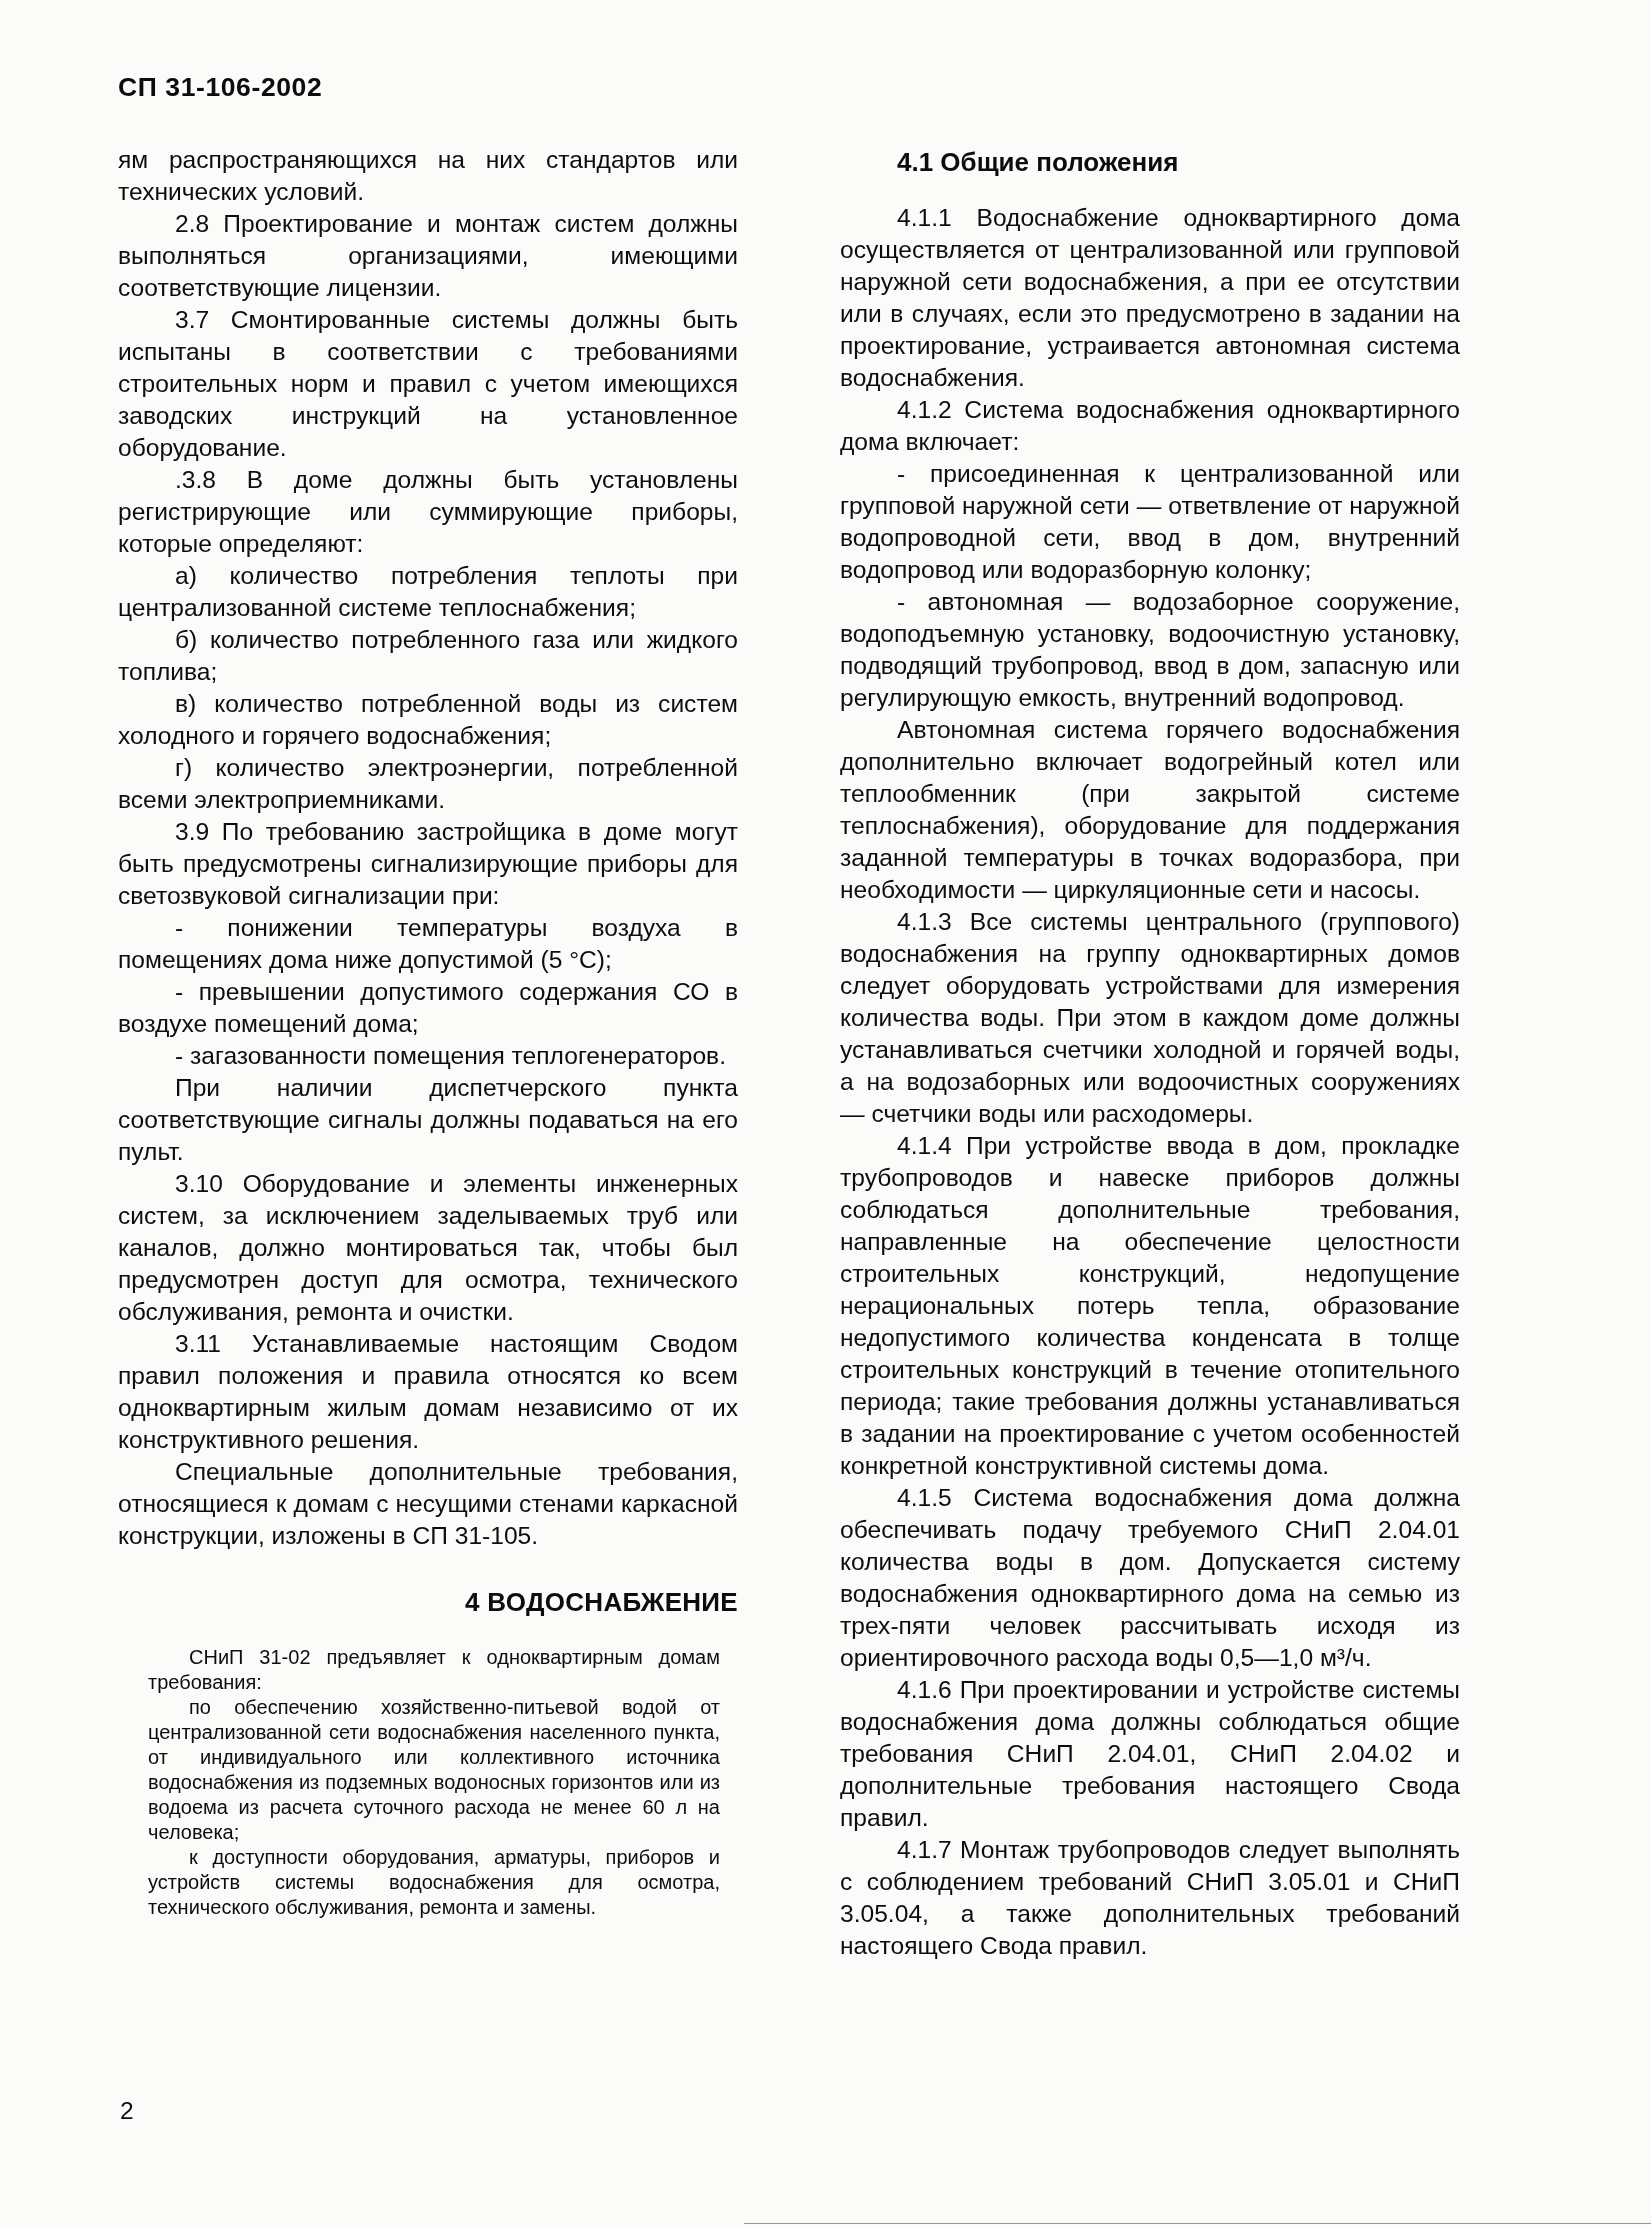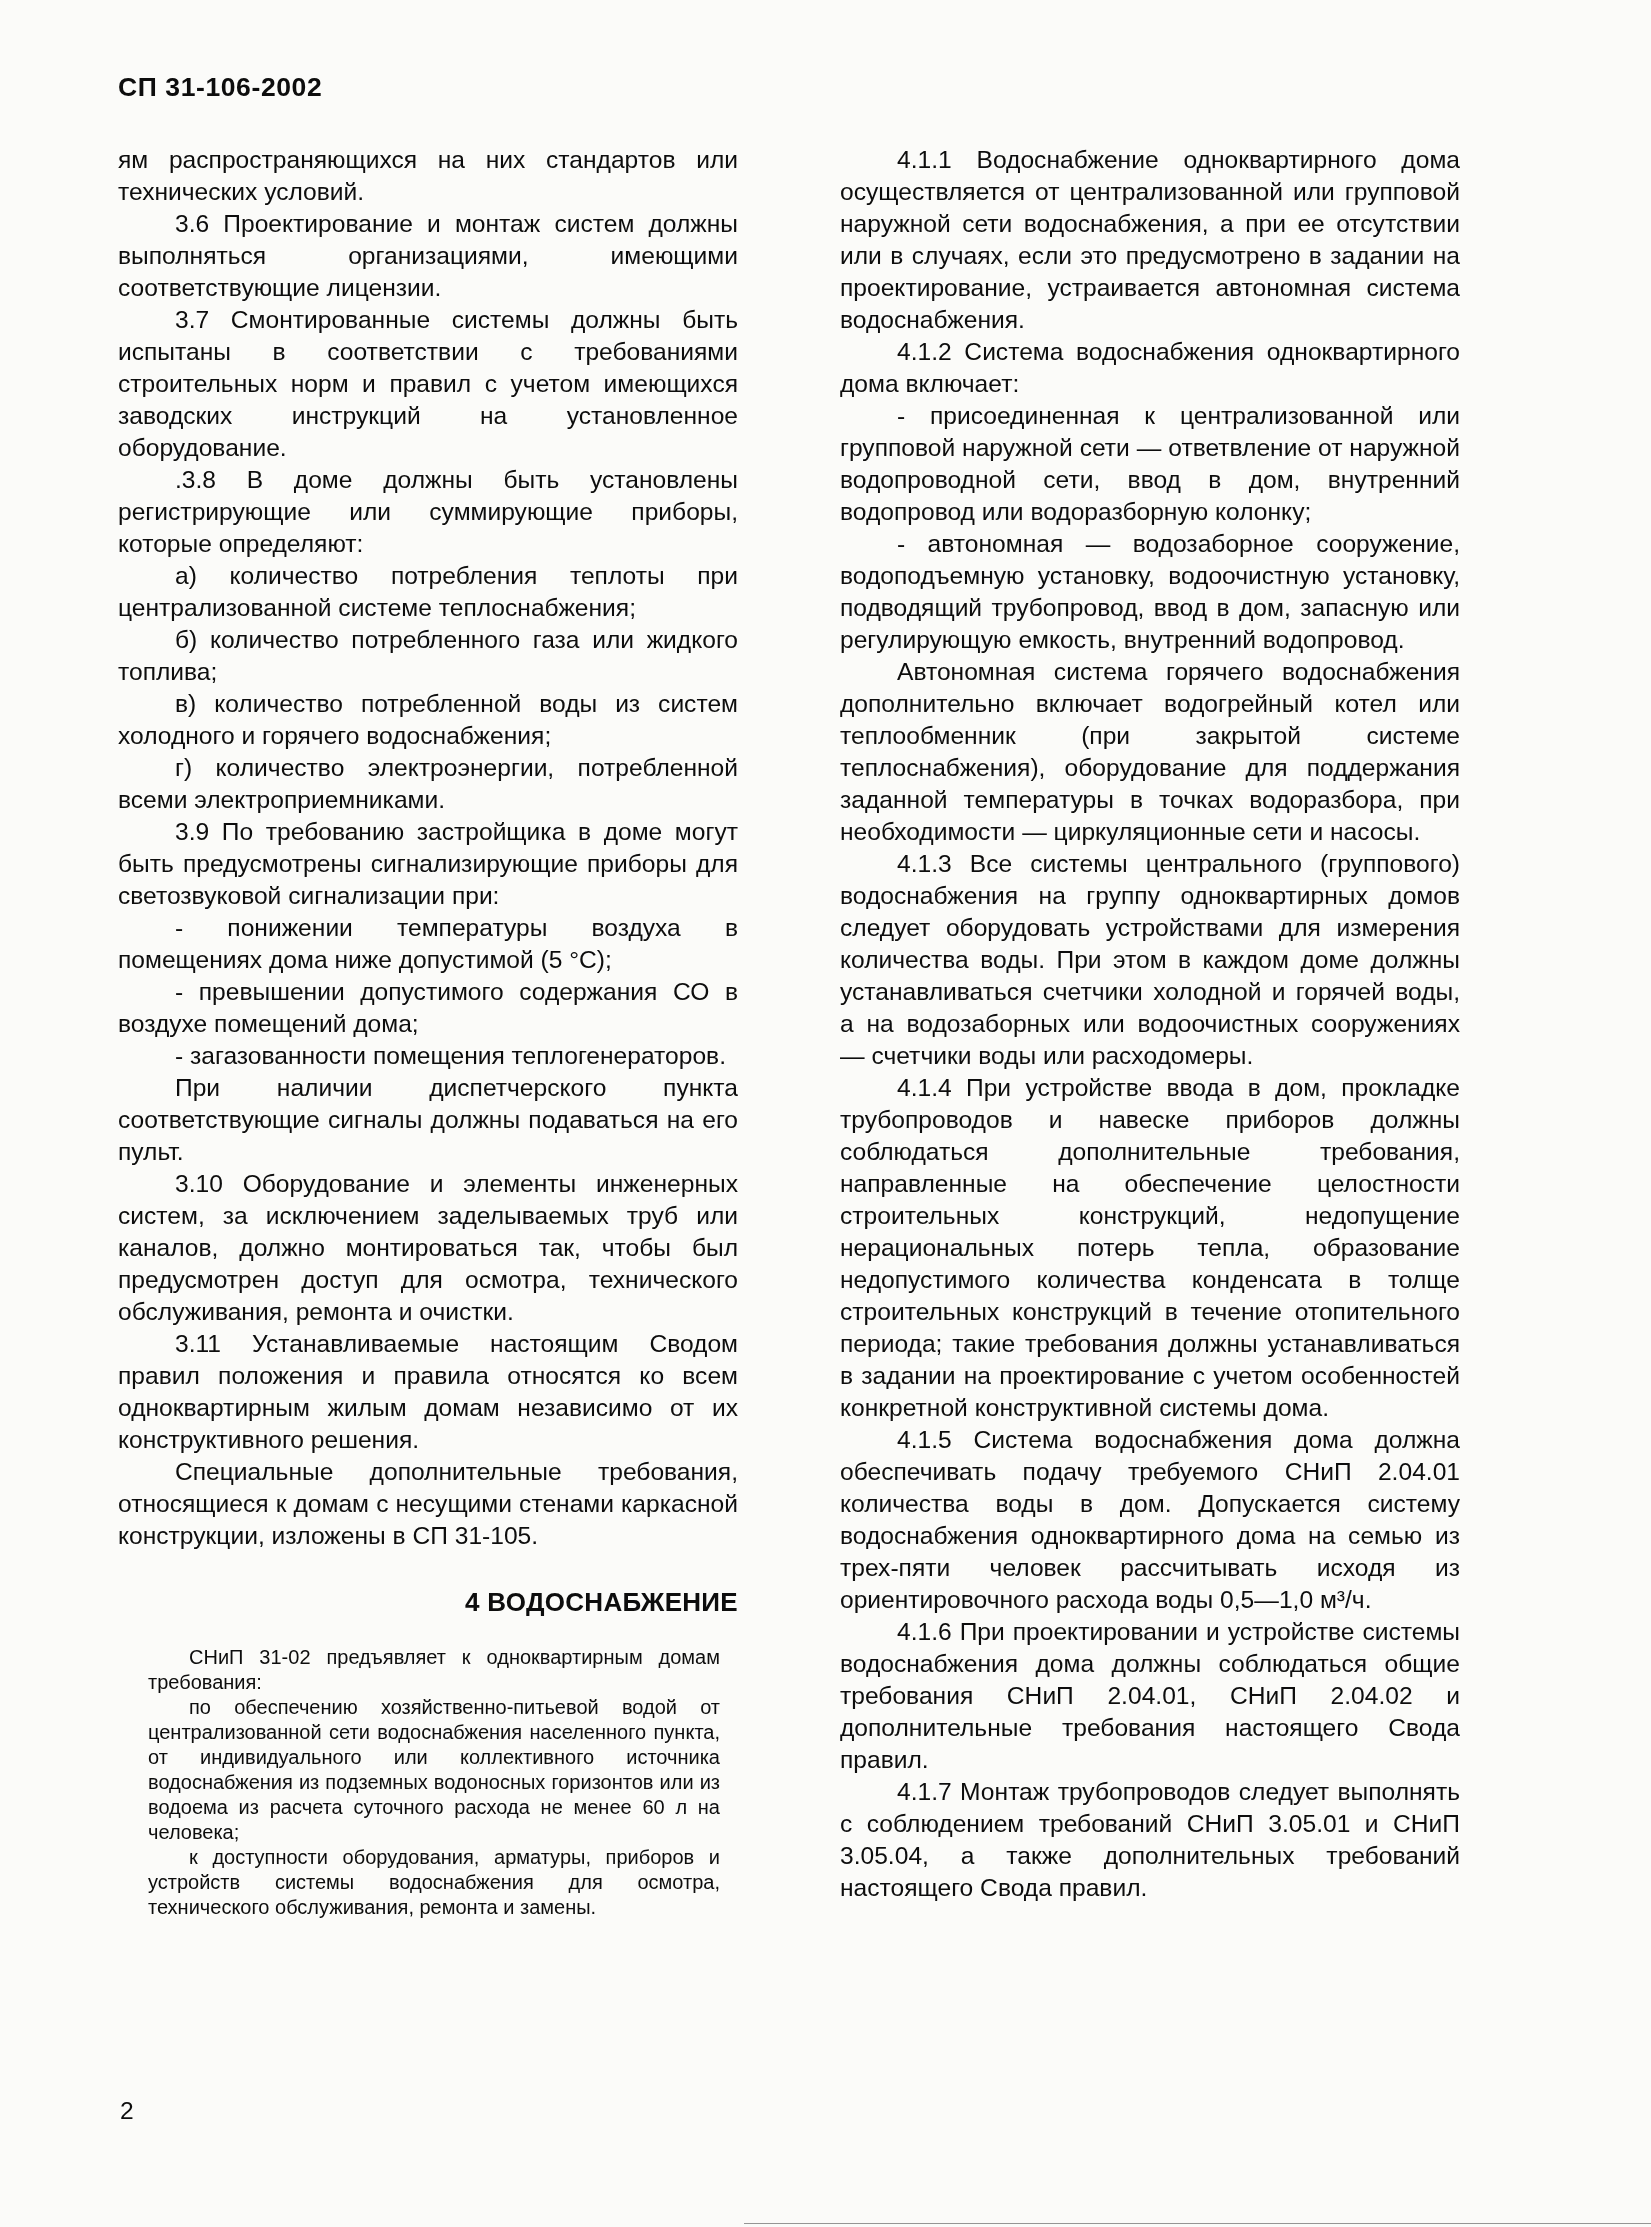--- a/index.html
+++ b/index.html
@@ -90,21 +90,21 @@
 <body>
 
 <div class="page">
 
   <div class="doc-header">СП 31-106-2002</div>
 
   <div class="columns">
 
     <div class="col">
       <p class="bp">ям распространяющихся на них стандартов или технических условий.</p>
-      <p class="bp ind">3.6 Проектирование и монтаж систем должны выполняться организациями, имеющими соответствующие лицензии.</p>
+      <p class="bp ind">2.8 Проектирование и монтаж систем должны выполняться организациями, имеющими соответствующие лицензии.</p>
       <p class="bp ind">3.7 Смонтированные системы должны быть испытаны в соответствии с требованиями строительных норм и правил с учетом имеющихся заводских инструкций на установленное оборудование.</p>
       <p class="bp ind">.3.8 В доме должны быть установлены регистрирующие или суммирующие приборы, которые определяют:</p>
       <p class="bp ind">а) количество потребления теплоты при централизованной системе теплоснабжения;</p>
       <p class="bp ind">б) количество потребленного газа или жидкого топлива;</p>
       <p class="bp ind">в) количество потребленной воды из систем холодного и горячего водоснабжения;</p>
       <p class="bp ind">г) количество электроэнергии, потребленной всеми электроприемниками.</p>
       <p class="bp ind">3.9 По требованию застройщика в доме могут быть предусмотрены сигнализирующие приборы для светозвуковой сигнализации при:</p>
       <p class="bp ind">- понижении температуры воздуха в помещениях дома ниже допустимой (5 °С);</p>
       <p class="bp ind">- превышении допустимого содержания СО в воздухе помещений дома;</p>
       <p class="bp ind">- загазованности помещения теплогенераторов.</p>
@@ -116,20 +116,21 @@
       <h2 class="sec-heading">4 ВОДОСНАБЖЕНИЕ</h2>
 
       <div class="small-block">
         <p class="sp">СНиП 31-02 предъявляет к одноквартирным домам требования:</p>
         <p class="sp">по обеспечению хозяйственно-питьевой водой от централизованной сети водоснабжения населенного пункта, от индивидуального или коллективного источника водоснабжения из подземных водоносных горизонтов или из водоема из расчета суточного расхода не менее 60 л на человека;</p>
         <p class="sp">к доступности оборудования, арматуры, приборов и устройств системы водоснабжения для осмотра, технического обслуживания, ремонта и замены.</p>
       </div>
     </div>
 
     <div class="col">
+      <h3 class="sub-heading">4.1 Общие положения</h3>
       <p class="bp ind">4.1.1 Водоснабжение одноквартирного дома осуществляется от централизованной или групповой наружной сети водоснабжения, а при ее отсутствии или в случаях, если это предусмотрено в задании на проектирование, устраивается автономная система водоснабжения.</p>
       <p class="bp ind">4.1.2 Система водоснабжения одноквартирного дома включает:</p>
       <p class="bp ind">- присоединенная к централизованной или групповой наружной сети — ответвление от наружной водопроводной сети, ввод в дом, внутренний водопровод или водоразборную колонку;</p>
       <p class="bp ind">- автономная — водозаборное сооружение, водоподъемную установку, водоочистную установку, подводящий трубопровод, ввод в дом, запасную или регулирующую емкость, внутренний водопровод.</p>
       <p class="bp ind">Автономная система горячего водоснабжения дополнительно включает водогрейный котел или теплообменник (при закрытой системе теплоснабжения), оборудование для поддержания заданной температуры в точках водоразбора, при необходимости — циркуляционные сети и насосы.</p>
       <p class="bp ind">4.1.3 Все системы центрального (группового) водоснабжения на группу одноквартирных домов следует оборудовать устройствами для измерения количества воды. При этом в каждом доме должны устанавливаться счетчики холодной и горячей воды, а на водозаборных или водоочистных сооружениях — счетчики воды или расходомеры.</p>
       <p class="bp ind">4.1.4 При устройстве ввода в дом, прокладке трубопроводов и навеске приборов должны соблюдаться дополнительные требования, направленные на обеспечение целостности строительных конструкций, недопущение нерациональных потерь тепла, образование недопустимого количества конденсата в толще строительных конструкций в течение отопительного периода; такие требования должны устанавливаться в задании на проектирование с учетом особенностей конкретной конструктивной системы дома.</p>
       <p class="bp ind">4.1.5 Система водоснабжения дома должна обеспечивать подачу требуемого СНиП 2.04.01 количества воды в дом. Допускается систему водоснабжения одноквартирного дома на семью из трех-пяти человек рассчитывать исходя из ориентировочного расхода воды 0,5—1,0 м³/ч.</p>
       <p class="bp ind">4.1.6 При проектировании и устройстве системы водоснабжения дома должны соблюдаться общие требования СНиП 2.04.01, СНиП 2.04.02 и дополнительные требования настоящего Свода правил.</p>
       <p class="bp ind">4.1.7 Монтаж трубопроводов следует выполнять с соблюдением требований СНиП 3.05.01 и СНиП 3.05.04, а также дополнительных требований настоящего Свода правил.</p>

